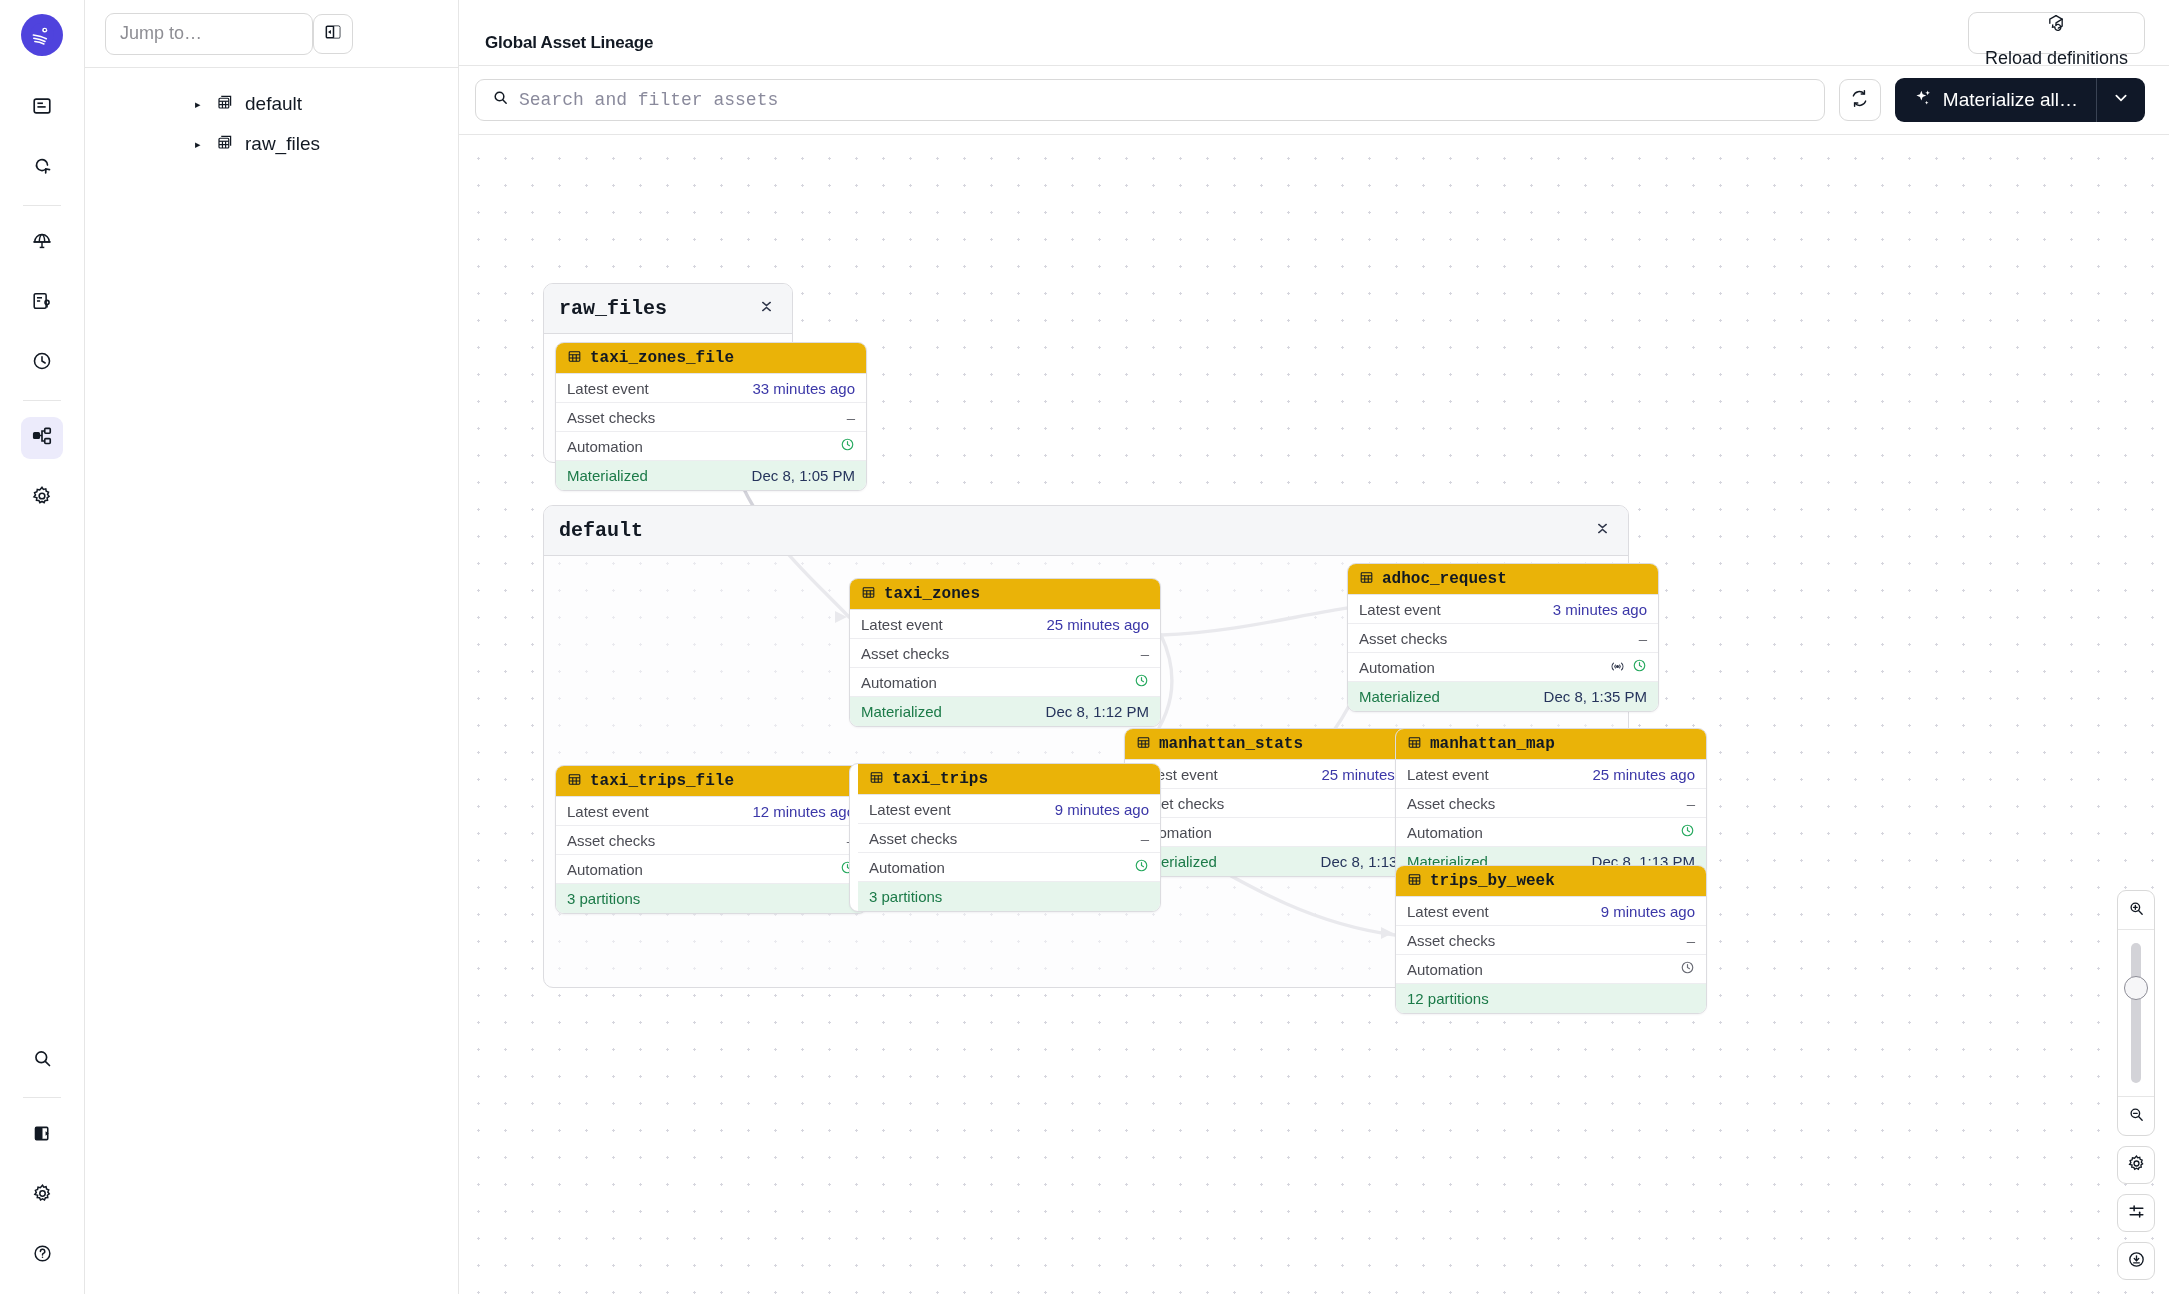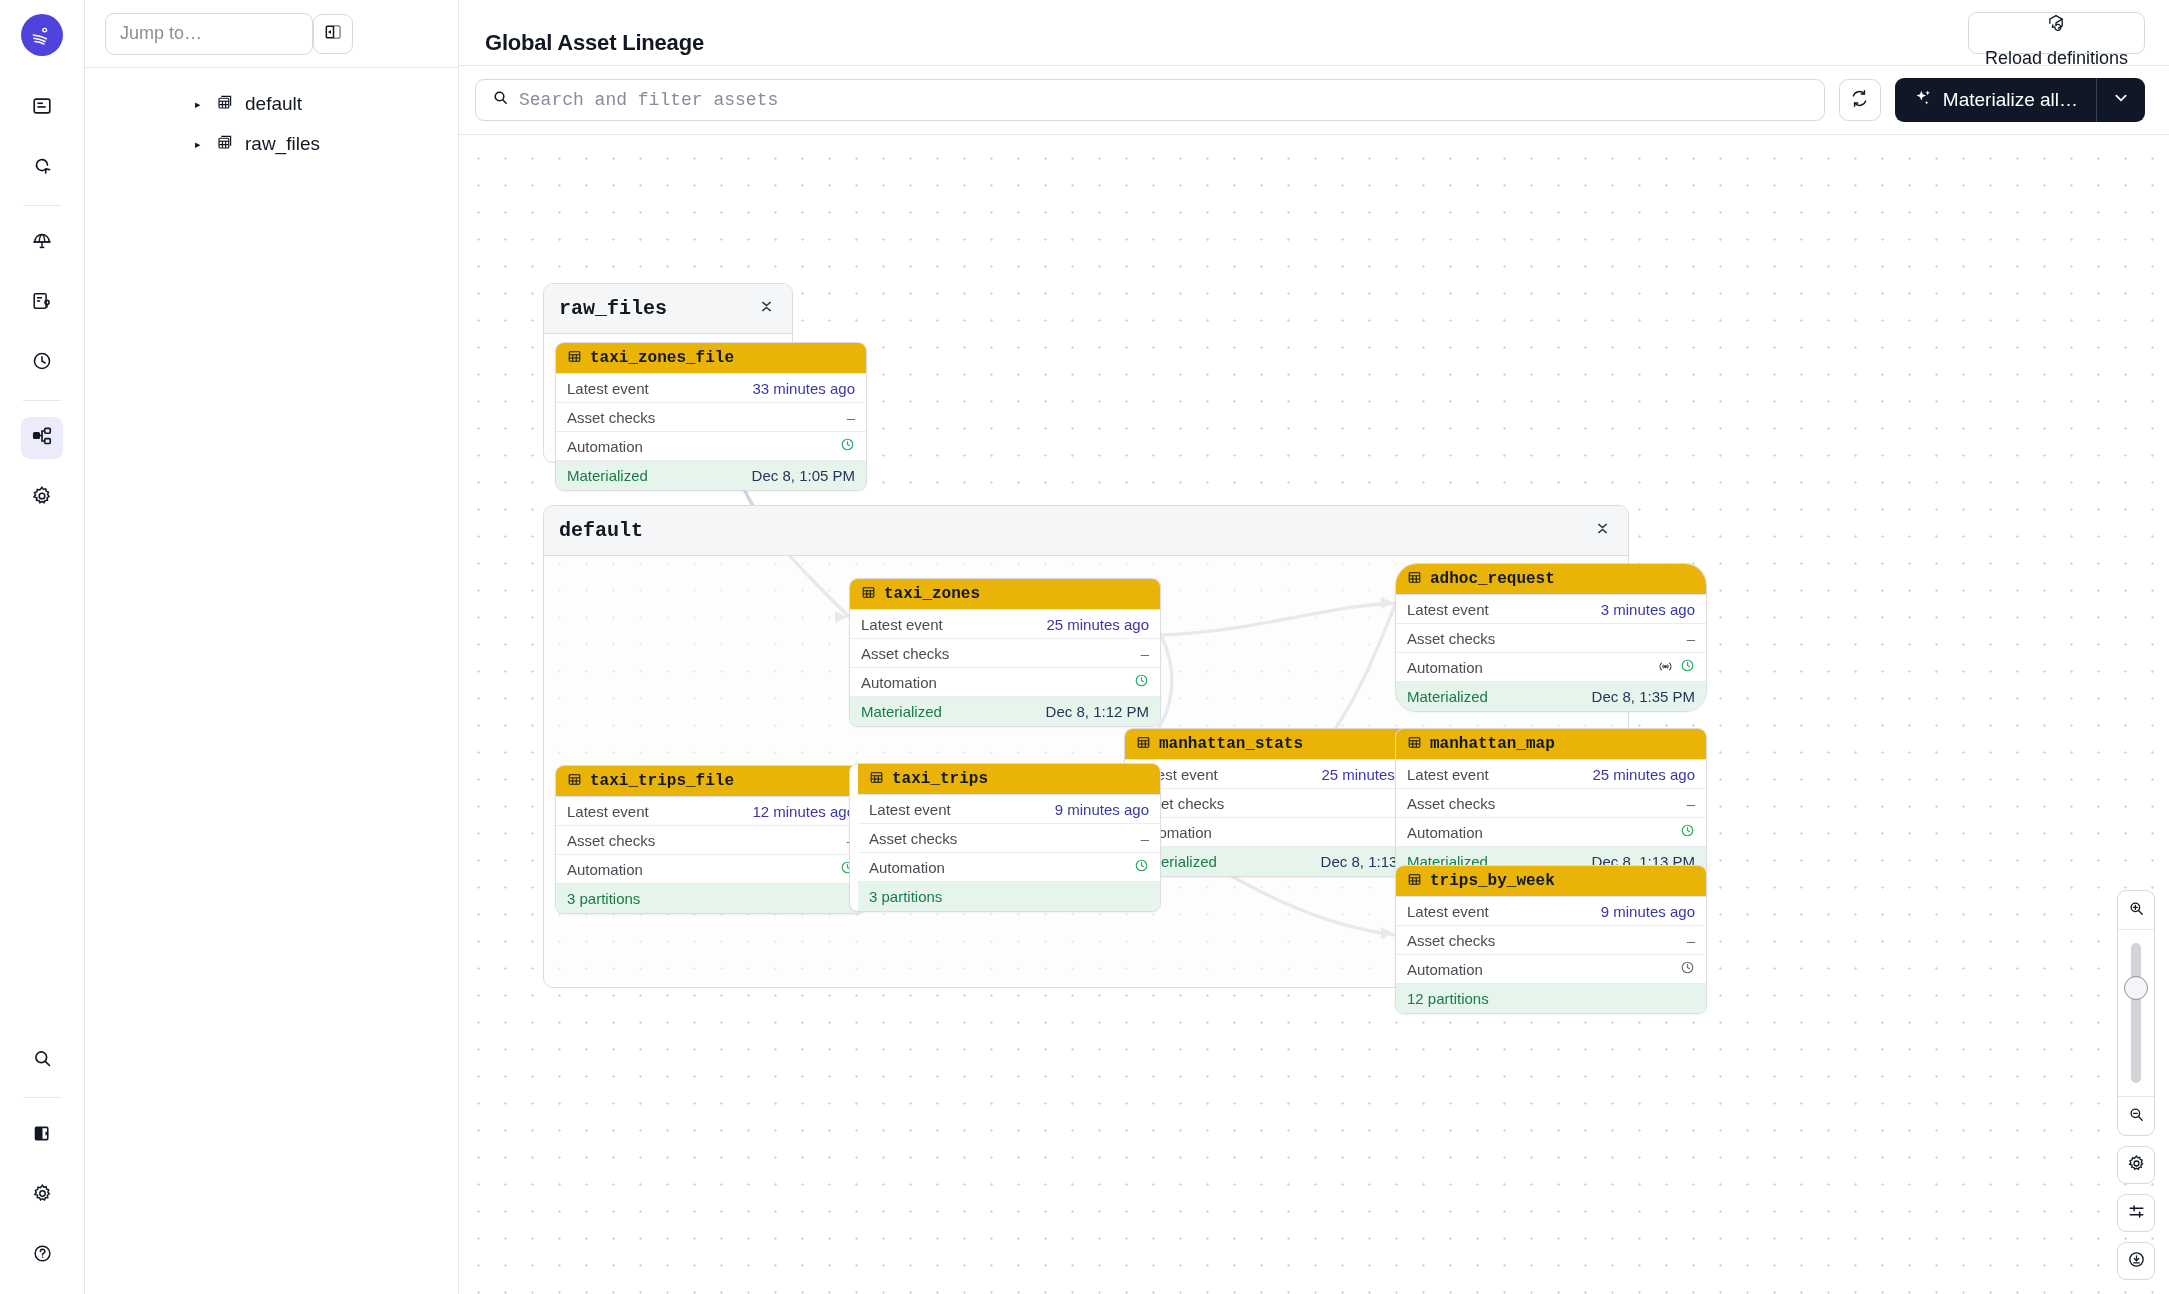--- a/index.html
+++ b/index.html
@@ -62,21 +62,21 @@
   }
   .caret { width: 10px; color: #121923; font-size: 11px; line-height: 1; }
 
   
   .main { flex: 1 1 auto; display: flex; flex-direction: column; min-width: 0; }
   .topbar {
     height: 66px; border-bottom: 1px solid #e6e6e6; background: #fff;
     display: flex; align-items: center; justify-content: space-between;
     padding: 0 24px 0 26px; flex: 0 0 66px;
   }
-  .page-title { font-size: 22px; font-weight: 700; letter-spacing: -.2px; margin-top: 20px; }
+  .page-title { font-size: 17px; font-weight: 700; letter-spacing: -.2px; margin-top: 20px; }
   .reload-btn {
     height: 42px; border: 1px solid #d9d9d9; border-radius: 9px; background: #fff;
     display: flex; align-items: center; gap: 10px; padding: 0 16px; font-size: 18px; flex-direction: column;
   }
 
   .filterbar {
     height: 69px; flex: 0 0 69px; border-bottom: 1px solid #e6e6e6; background: #fff;
     display: flex; align-items: center; gap: 14px; padding: 0 24px 0 16px;
   }
   .search-field {
@@ -492,21 +492,21 @@
                     <circle cx="12" cy="12" r="8.4"></circle>
                     <path d="M12 7.2V12l3.2 2" stroke-linecap="round"></path>
                   </svg></span>
      </span>
    </div>
    <div class="node-row status">
      <span class="rl">Materialized</span>
      <span class="rv">Dec 8, 1:12 PM</span>
    </div>
           </div>
-          <div class="node" style="left: 936px; top: 428px; border-radius: 22px;">
+          <div class="node" style="left: 888px; top: 428px;">
             <div class="node-head">
      <span><svg width="15" height="15" viewBox="0 0 24 24" fill="none" stroke="#121923" stroke-width="1.7">
   <rect x="3.5" y="4.5" width="17" height="15" rx="1.4"></rect>
   <line x1="3.5" y1="9.2" x2="20.5" y2="9.2"></line>
   <line x1="3.5" y1="14.4" x2="20.5" y2="14.4"></line>
   <line x1="9.2" y1="9.2" x2="9.2" y2="19.5"></line>
   <line x1="14.8" y1="9.2" x2="14.8" y2="19.5"></line>
                 </svg></span>
      <span class="node-name">adhoc_request</span>
    </div>

